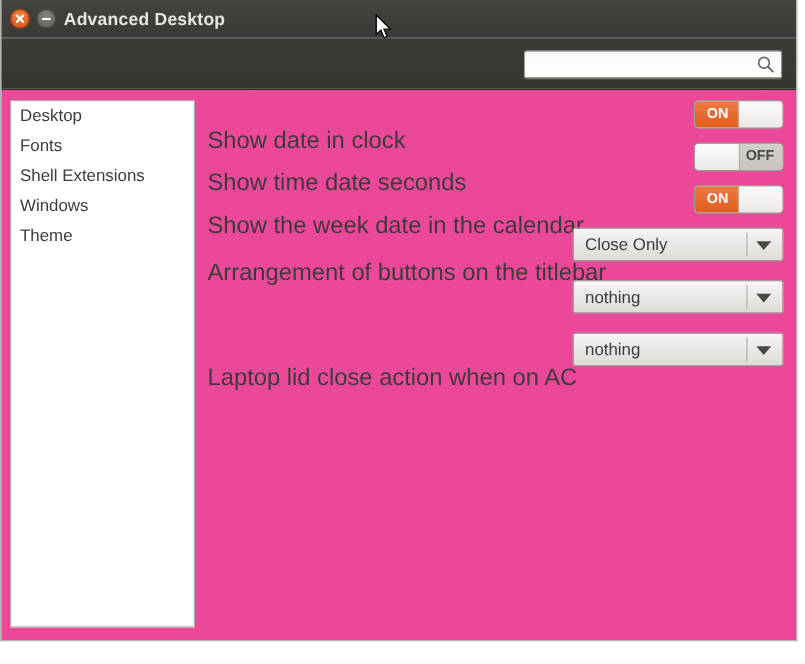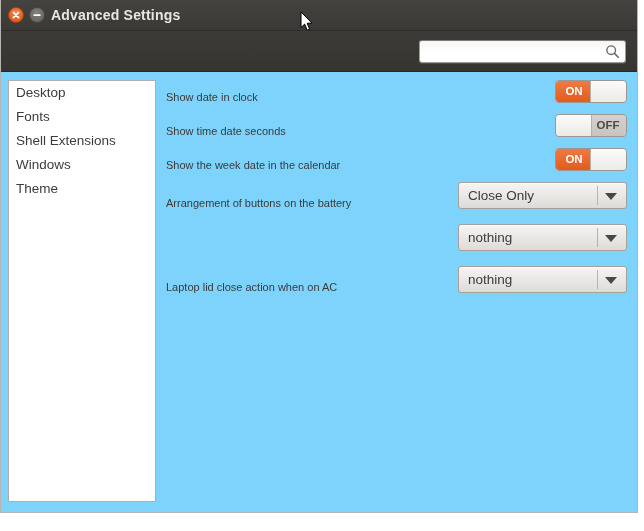--- a/index.html
+++ b/index.html
@@ -91,21 +91,21 @@
   }
   #search-icon {
     position: absolute;
     right: 5px; top: 3px;
   }
 
   
   #content {
     position: relative;
     height: 441px;
-    background: #7dd3fc;
+    background: #ec4899;
   }
 
   
   #sidebar {
     position: absolute;
     left: 7px; top: 8px;
     width: 148px; height: 422px;
     background: #ffffff;
     border: 1px solid #b2aeaa;
     box-sizing: border-box;
@@ -131,24 +131,24 @@
     left: 165px; top: 8px;
     right: 10px;
   }
   .row {
     position: relative;
     height: 34px;
   }
   .row.wide { height: 42px; }
   .row-label {
     position: absolute;
-    left: 0; top: 0;
+    left: 0; top: 16px;
     height: 100%;
     display: flex; align-items: center;
-    font-size: 11px;
+    font-size: 19px;
     color: #3b3b3b;
     white-space: nowrap;
   }
   .row-control {
     position: absolute;
     right: 0; top: 0;
     height: 100%;
     display: flex; 
     justify-content: flex-end;
   }
@@ -252,21 +252,21 @@
         <svg width="14" height="14" viewBox="0 0 14 14">
           <path d="M4.4 4.4 L9.6 9.6 M9.6 4.4 L4.4 9.6" stroke="#ffffff" stroke-width="1.7" stroke-linecap="round"></path>
         </svg>
       </div>
       <div class="win-btn" id="btn-minimize">
         <svg width="14" height="14" viewBox="0 0 14 14">
           <path d="M4.2 7.2 L9.8 7.2" stroke="#ffffff" stroke-width="1.7" stroke-linecap="round"></path>
         </svg>
       </div>
     </div>
-    <div id="window-title">Advanced Settings</div>
+    <div id="window-title">Advanced Desktop</div>
   </div>
 
   <div id="toolbar">
     <div id="search-wrap">
       <input id="search-input" type="text" placeholder="" style="">
       <span id="search-icon">
         <svg width="15" height="15" viewBox="0 0 15 15">
           <circle cx="6.2" cy="6.2" r="4.3" fill="none" stroke="#6f6c68" stroke-width="1.4"></circle>
           <path d="M9.4 9.4 L13.3 13.3" stroke="#6f6c68" stroke-width="1.6" stroke-linecap="round"></path>
         </svg>
@@ -320,21 +320,21 @@
         <div class="row-label">Show the week date in the calendar</div>
         <div class="row-control">
           <div class="toggle on">
             <span class="track-label">ON</span>
             <span class="knob"></span>
           </div>
         </div>
       </div>
 
       <div class="row wide">
-        <div class="row-label">Arrangement of buttons on the battery</div>
+        <div class="row-label">Arrangement of buttons on the titlebar</div>
         <div class="row-control">
           <div class="combo">
             <span class="combo-text">Close Only</span>
             <span class="combo-sep"></span>
             <span class="combo-arrow"></span>
           </div>
         </div>
       </div>
 
       <div class="row wide">

